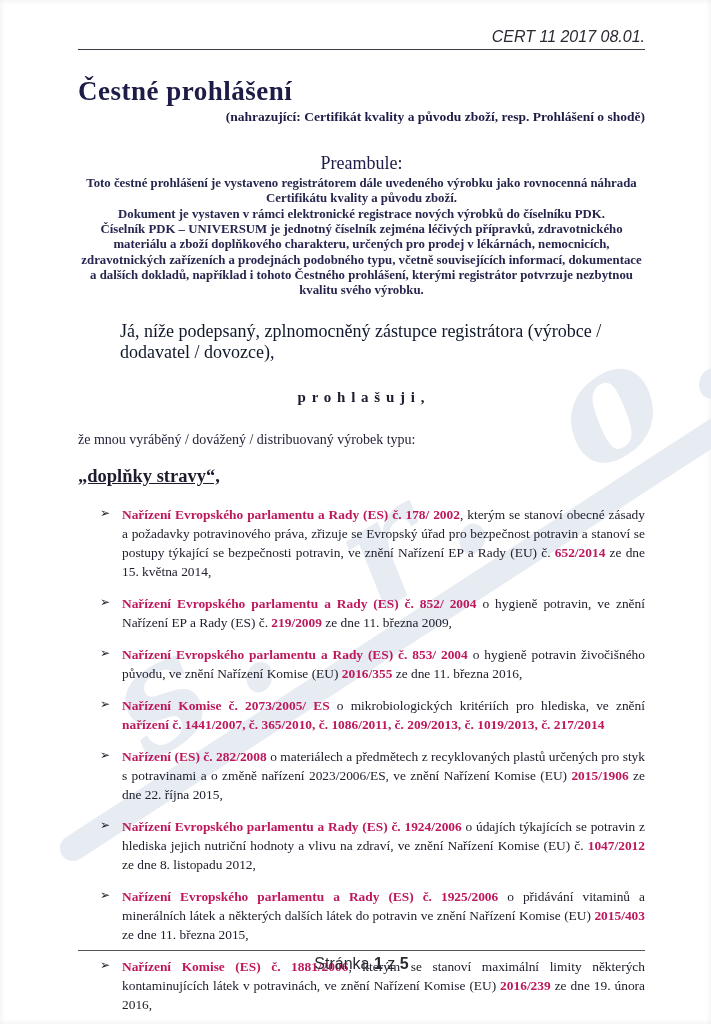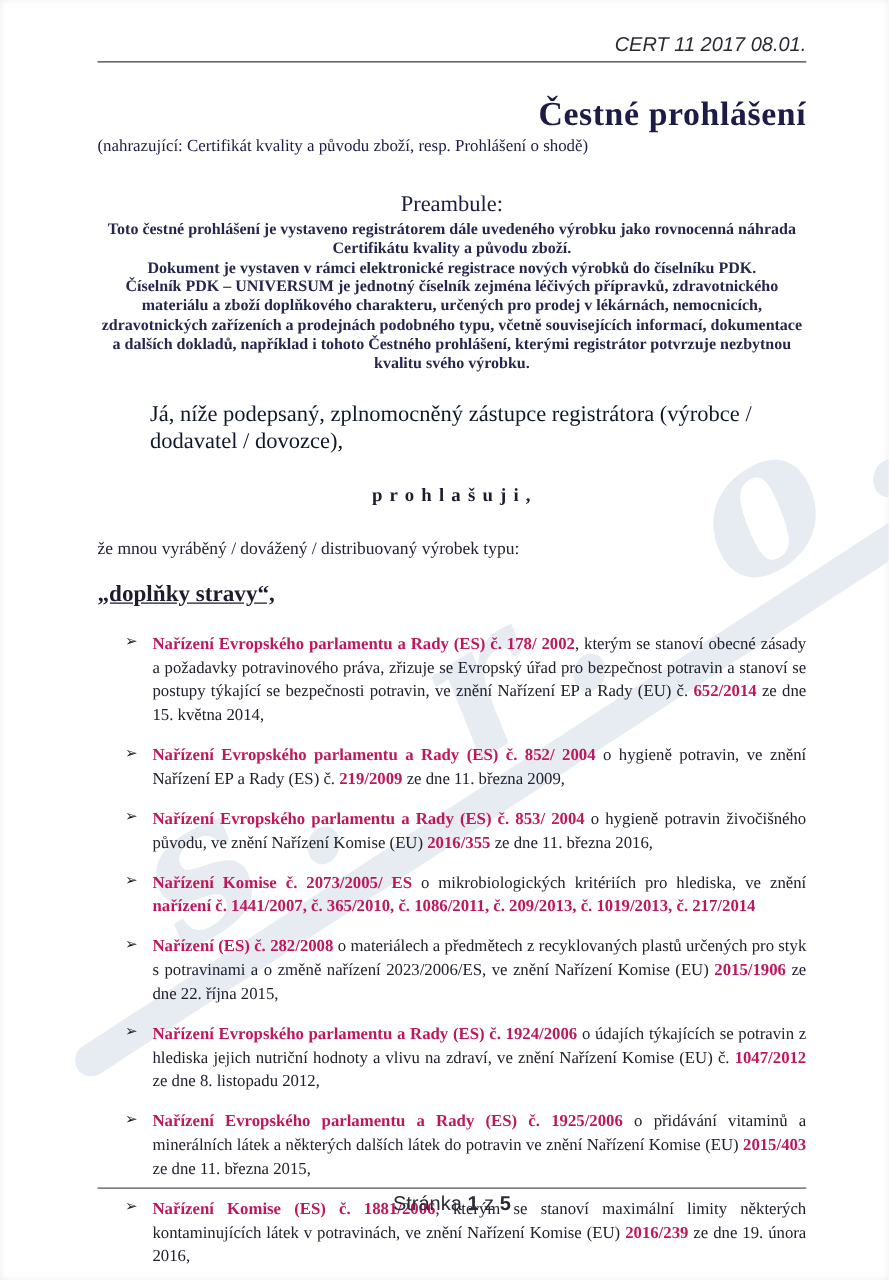--- a/index.html
+++ b/index.html
@@ -54,31 +54,31 @@
     text-align: right;
     font-family: "Liberation Sans", sans-serif;
     font-style: italic;
     font-size: 16px;
     color: #2a2a33;
     padding-bottom: 3px;
     border-bottom: 1.5px solid #3c3c44;
     margin-bottom: 26px;
   }
   .doc-title {
-    text-align: right;
+    text-align: left;
     font-size: 27px;
     font-weight: bold;
     color: #1c1c46;
     margin: 0 0 2px 0;
     letter-spacing: 0.5px;
   }
   .doc-subtitle {
-    text-align: left;
+    text-align: right;
     font-size: 13.5px;
-    font-weight: normal;
+    font-weight: bold;
     color: #1c1c46;
     margin: 0 0 28px 0;
   }
   .preamble-heading {
     font-size: 18px;
     font-weight: normal;
     color: #1c1c46;
     margin: 0 0 2px 0;
     text-align: center;
   }

